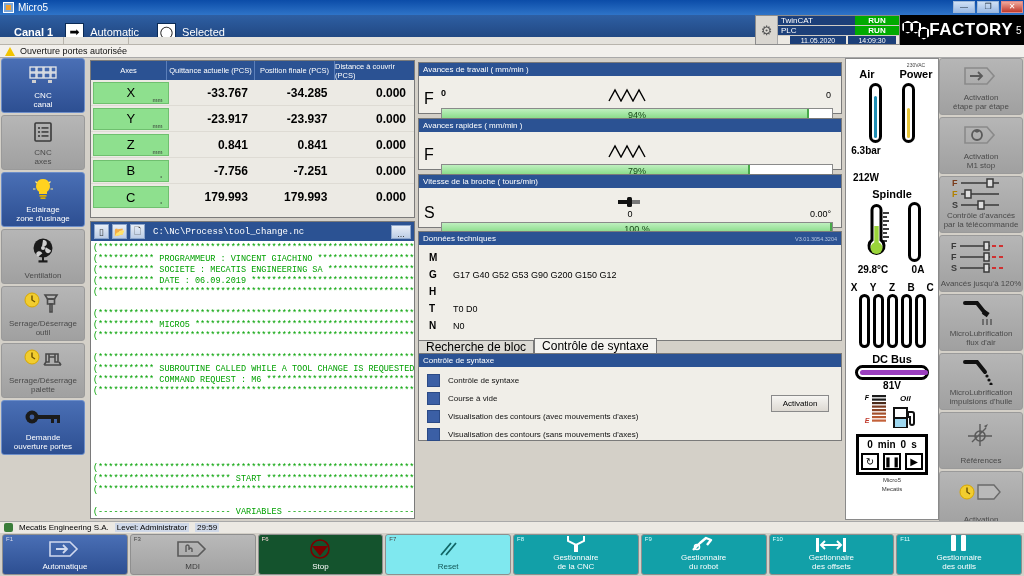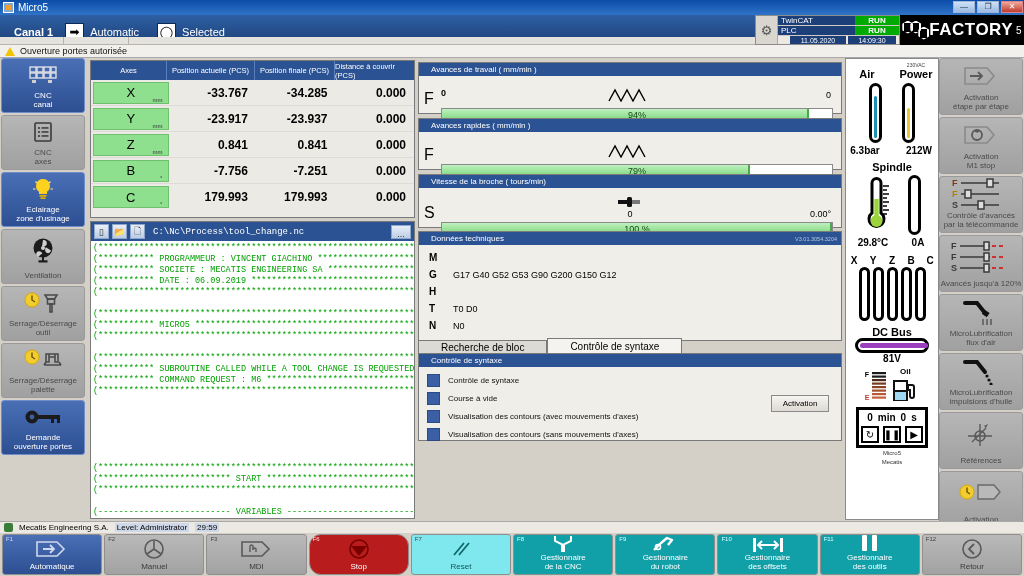--- a/index.html
+++ b/index.html
@@ -183,21 +183,21 @@
     height: 277px; overflow: hidden; background: #fff;
     font-family: "Liberation Mono", monospace; font-size: 8.5px; line-height: 11px;
     padding: 2px 0 0 2px; white-space: pre;
   }
   .ed-body .c { color: #00a000; }
 
   
   .mpanel { position: absolute; border: 1px solid #7a7a7a; background: #f0eee8; }
   .pt {
     background: #2b5293; color: #fff; height: 13px; font-size: 8px;
-    display: flex; align-items: center; padding-left: 12px; position: relative;
+    display: flex; align-items: center; padding-left: 4px; position: relative;
   }
   .pt .ver { position: absolute; right: 4px; font-size: 5.5px; color: #b7c6e0; }
 
   .feedbox { position: relative; height: 100%; }
   .fletter {
     position: absolute; left: 5px; top: 14px; font-size: 16px; font-weight: normal; color: #000;
   }
   .fnum-l { position: absolute; left: 22px; top: 12px; font-size: 9px; font-weight: bold; }
   .fnum-r { position: absolute; right: 10px; top: 14px; font-size: 9px; }
   .fwave { position: absolute; left: 50%; transform: translateX(-50%); top: 12px; }
@@ -216,21 +216,21 @@
   }
 
   
   .tdrow { display: flex; align-items: center; height: 17px; font-size: 9px; padding-left: 10px; }
   .tdkey { width: 24px; font-weight: bold; font-size: 10px; }
   .tdval { font-size: 9px; }
 
   
   .tabs { position: absolute; left: 418px; top: 338px; display: flex; align-items: flex-end; z-index:5; }
   .tab {
-    height: 13px; padding: 0 22px; font-size: 10px;
+    height: 13px; padding: 0 7px; font-size: 12px;
     border: 1px solid #7a7a7a; border-bottom: none; background: #dcdad4;
     display: flex; align-items: center;
   }
   .tab.sel { background: #f4f3ef; height: 15px; font-weight: normal; }
 
   
   .chk { display: flex; align-items: center; height: 16px; margin: 2px 0 2px 8px; }
   .chkbox {
     width: 13px; height: 13px; background: #3b5fa5; border: 1px solid #2b4a86; margin-right: 8px;
   }
@@ -291,21 +291,21 @@
     flex: 1; border: 1px solid #8f8f8f; border-radius: 3px;
     position: relative; display:flex;flex-direction:column;align-items:center;justify-content:flex-end;
     font-size: 8px; text-align:center; line-height: 1.1; padding-bottom: 2px; color:#3c3c3c;
     background: linear-gradient(#b9b9b9,#a2a2a2);
   }
   .fkey .fk { position:absolute; left:3px; top:1px; font-size: 6px; color: #444; }
   .fkey .fico { flex:1; display:flex;align-items:center;justify-content:center; }
   .fkey.blue { background: linear-gradient(#4a6fb5,#2d4f92); color:#fff; }
   .fkey.blue .fk { color:#dde; }
   .fkey.green { background: #00e000; color:#063; }
-  .fkey.red { background: #b91c1c; color:#fff;border-radius:12px; }
+  .fkey.red { background: #14532d; color:#fff; }
   .fkey.red .fk { color:#fdd; }
   .fkey.cyan { background: #7fe8ef; color:#155; }
   .fkey.teal { background: #12a0a8; color:#fff; }
   .fkey.teal .fk { color:#dff; }
 </style>
 </head>
 <body>
 
 <div id="app">
 
@@ -472,21 +472,21 @@
         </svg>
       </span>
       <span style="white-space:pre-line">Demande
 ouverture portes</span>
     </div>
   </div>
 
   <div class="axes-panel">
     <div class="axes-head">
       <div class="ah-axis">Axes</div>
-      <div class="ah-cur">Position actuelle (PCS)</div>
+      <div class="ah-cur">Quittance actuelle (PCS)</div>
       <div class="ah-fin">Position finale (PCS)</div>
       <div class="ah-dist">Distance à couvrir (PCS)</div>
     </div>
     <div class="axrow">
       <div class="ax-name">
         <span>X</span>
         <span class="ax-unit">mm</span>
       </div>
       <div class="ax-val ax-cur">-33.767</div>
       <div class="ax-val ax-fin">-34.285</div>
@@ -696,21 +696,21 @@
       </div>
     </div>
     <div style="display:flex;justify-content:center;gap:20px;margin-top:3px;">
       <div class="tube">
           <div class="lvl" style="height:78%;background:#1f8fb5"></div>
         </div>
       <div class="tube">
           <div class="lvl" style="height:55%;background:#e8c63a"></div>
         </div>
     </div>
-    <div style="display:flex;justify-content:flex-start;gap:16px;margin-top:2px;">
+    <div style="display:flex;justify-content:flex-start;gap:16px;margin-top:2px;flex-direction:column;">
       <div class="gval" style="width:40px">6.3bar</div>
       <div class="gval" style="width:40px">212W</div>
     </div>
 
     <div class="gtitle" style="margin-top:5px">Spindle</div>
     <div style="display:flex;justify-content:center;gap:14px;margin-top:2px;align-items:flex-end;">
       <span>
         <svg width="30" height="56" viewBox="0 0 30 56">
           <path d="M8 6a4.5 4.5 0 0 1 9 0v30a7.5 7.5 0 1 1-9 0z" fill="#fff" stroke="#000" stroke-width="3"></path>
           <circle cx="12.5" cy="44" r="6" fill="#9ad43a"></circle>
@@ -743,21 +743,21 @@
       <div class="axtube"></div>
       <div class="axtube"></div>
     </div>
 
     <div class="gtitle" style="margin-top:5px">DC Bus</div>
     <div class="dcbus">
         <div class="f" style="width:68px"></div>
       </div>
     <div class="gval">81V</div>
 
-    <div style="display:flex;justify-content:center;align-items:center;gap:3px;margin-top:3px;">
+    <div style="display:flex;justify-content:center;gap:3px;margin-top:3px;font-style:italic;">
       <div style="display:flex;flex-direction:column;justify-content:space-between;height:30px;font-size:7px;font-weight:bold;">
         <span>F</span>
         <span style="color:#c0392b">E</span>
       </div>
       <svg width="16" height="30" viewBox="0 0 16 30">
         <g>
             <rect x="0" y="1" width="14" height="2.2" fill="#1b1b1b"></rect>
             <rect x="0" y="4.5" width="14" height="2.2" fill="#1b1b1b"></rect>
         <rect x="0" y="8" width="14" height="2.2" fill="#4a2a1a"></rect>
             <rect x="0" y="11.5" width="14" height="2.2" fill="#7a3a20"></rect>
@@ -916,30 +916,20 @@
       <span class="fk">F1</span>
       <span class="fico">
         <svg width="34" height="18" viewBox="0 0 34 18">
             <path d="M2 2h20l7 7-7 7H2z" fill="none" stroke="#cfd8ee" stroke-width="1.6"></path>
             <path d="M8 9h10M15 5l4 4-4 4" fill="none" stroke="#cfd8ee" stroke-width="1.8"></path>
           </svg>
       </span>
       <span style="white-space:pre-line">Automatique</span>
     </div>
     <div class="fkey">
-      <span class="fk">F2</span>
-      <span class="fico">
-        <svg width="22" height="22" viewBox="0 0 22 22">
-            <circle cx="11" cy="11" r="9" fill="none" stroke="#5a5a5a" stroke-width="1.6"></circle>
-            <path d="M11 11V3M11 11l7 5M11 11l-7 5" stroke="#5a5a5a" stroke-width="1.6"></path>
-          </svg>
-      </span>
-      <span>Manuel</span>
-    </div>
-    <div class="fkey">
       <span class="fk">F3</span>
       <span class="fico">
         <svg width="34" height="18" viewBox="0 0 34 18">
             <path d="M2 2h20l7 7-7 7H2z" fill="none" stroke="#5a5a5a" stroke-width="1.6"></path>
             <path d="M10 12V6a1.6 1.6 0 0 1 3 0v4M13 9a1.6 1.6 0 0 1 3 0v3" fill="none" stroke="#5a5a5a" stroke-width="1.4"></path>
           </svg>
       </span>
       <span>MDI</span>
     </div>
     <div class="fkey red">
@@ -999,25 +989,15 @@
       <span class="fk">F11</span>
       <span class="fico">
         <svg width="26" height="20" viewBox="0 0 26 20">
             <rect x="5" y="1" width="5" height="16" rx="1" fill="#fff"></rect>
             <rect x="15" y="1" width="5" height="16" rx="1" fill="#fff"></rect>
           </svg>
       </span>
       <span style="white-space:pre-line">Gestionnaire
 des outils</span>
     </div>
-    <div class="fkey">
-      <span class="fk">F12</span>
-      <span class="fico">
-        <svg width="22" height="22" viewBox="0 0 22 22">
-            <circle cx="11" cy="11" r="9" fill="none" stroke="#5a5a5a" stroke-width="1.6"></circle>
-            <path d="M13 6l-5 5 5 5" fill="none" stroke="#5a5a5a" stroke-width="1.8"></path>
-          </svg>
-      </span>
-      <span>Retour</span>
-    </div>
   </div>
 
 </div>
 
 </body></html>

